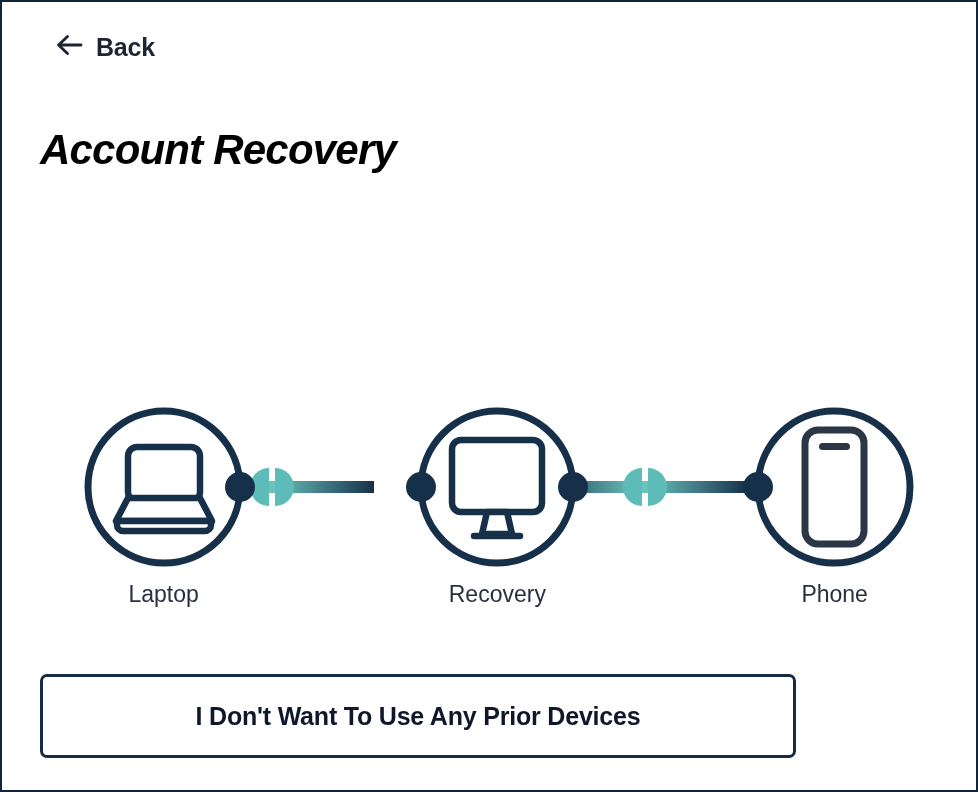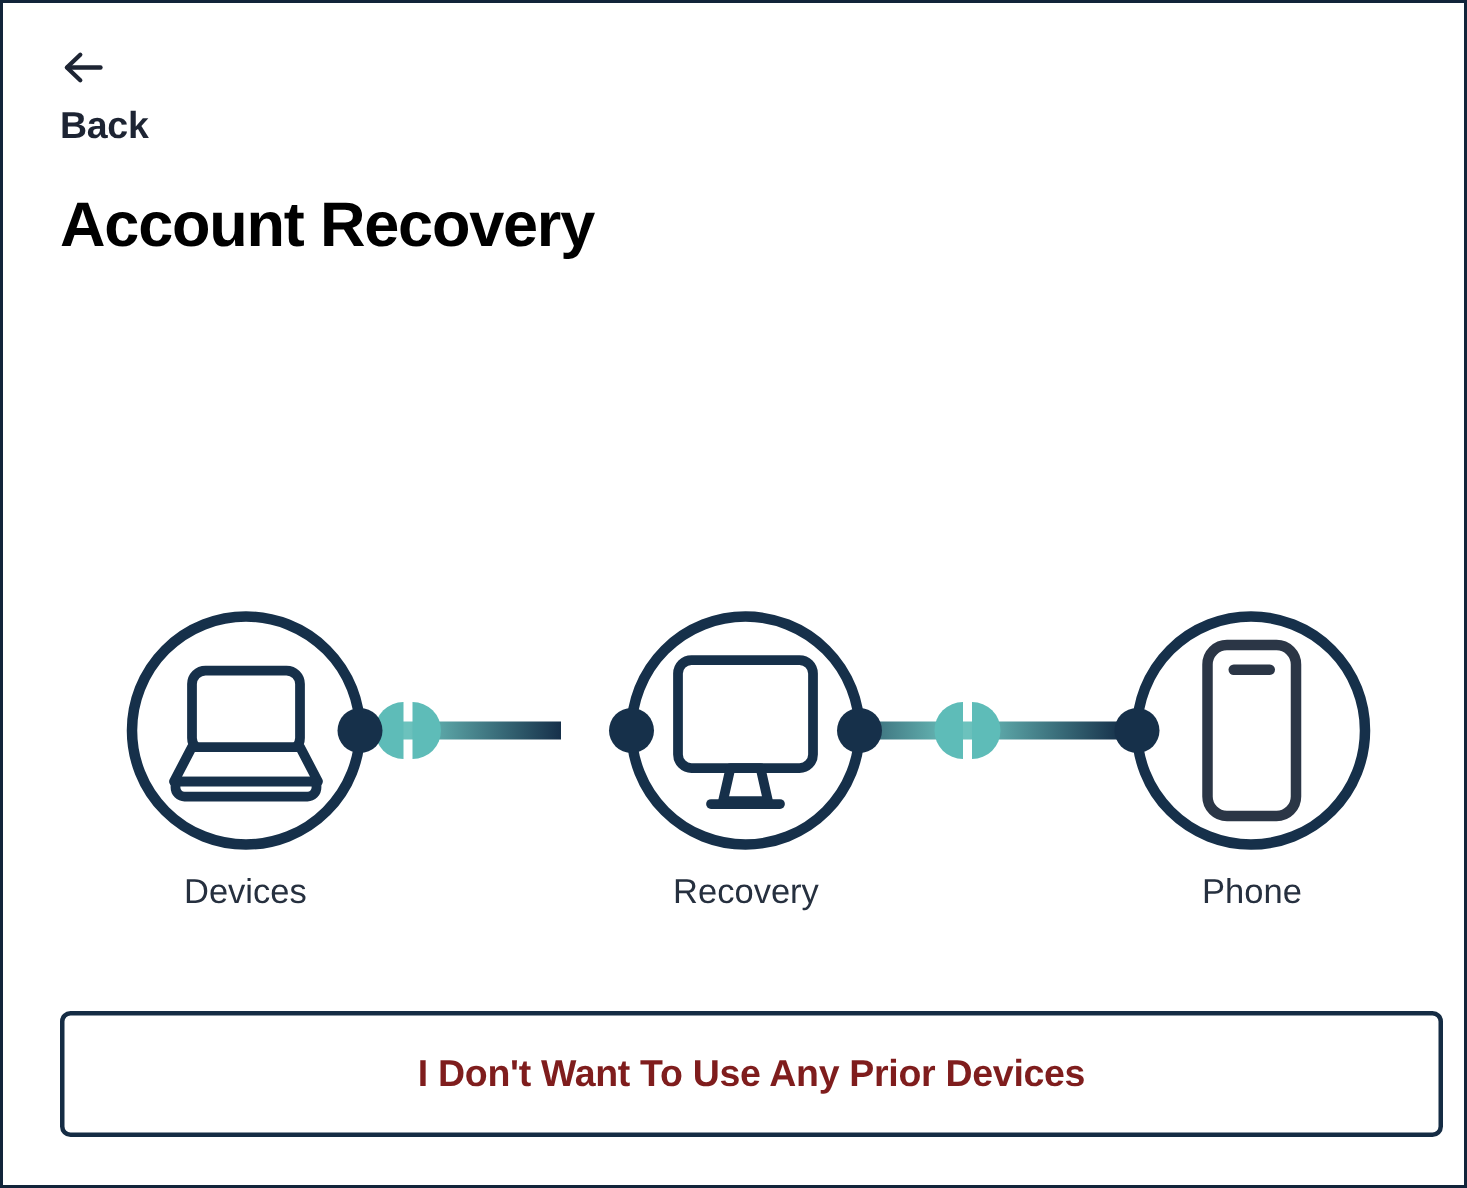--- a/index.html
+++ b/index.html
@@ -16,28 +16,27 @@
     height: 792px;
     box-sizing: border-box;
     background: #ffffff;
     border: 2px solid #11243a;
     overflow: hidden;
   }
 
   
   .back-bar {
     position: absolute;
-    left: 38px;
+    left: 52px;
     top: 28px;
     display: flex;
-    align-items: flex-start;
+    align-items: flex-end;
     gap: 12px;
     cursor: pointer;
     user-select: none;
-    flex-direction: column;
   }
   .back-icon {
     display: block;
     width: 30px;
     height: 30px;
     flex: 0 0 auto;
   }
   .back-label {
     font-size: 25px;
     font-weight: 700;
@@ -50,20 +49,21 @@
   .page-title {
     position: absolute;
     left: 38px;
     top: 125px;
     margin: 0;
     font-size: 42px;
     font-weight: 700;
     color: #000000;
     letter-spacing: -0.8px;
     line-height: 1.08;
+    font-style: italic;
   }
 
   
   .page-desc {
     position: absolute;
     left: 38px;
     top: 221px;
     width: 905px;
     margin: 0;
     font-size: 24.5px;
@@ -105,30 +105,30 @@
   }
   .device-label.l0 { left: 13.7%; }
   .device-label.l1 { left: 50.7%; }
   .device-label.l2 { left: 88.1%; text-align: center; }
 
   
   .decline-button {
     position: absolute;
     left: 38px;
     top: 672px;
-    width: 922px;
+    width: 756px;
     height: 84px;
     box-sizing: border-box;
     background: #ffffff;
     border: 3px solid #152c44;
     border-radius: 7px;
     font-family: "Liberation Sans", sans-serif;
     font-size: 25px;
     font-weight: 700;
-    color: #7f1d1d;
+    color: #0f172a;
     letter-spacing: -0.2px;
     cursor: pointer;
     display: flex;
     align-items: center;
     justify-content: center;
   }
 </style>
 </head>
 <body>
 
@@ -204,20 +204,20 @@
         <g>
           <rect x="765" y="48" width="59" height="114" rx="13" ry="13" fill="#ffffff" stroke="#2b3646" stroke-width="7"></rect>
           <rect x="779" y="61" width="31" height="7" rx="3.5" ry="3.5" fill="#2b3646"></rect>
         </g>
         <circle cx="718" cy="105" r="15" fill="#16304a"></circle>
       </g>
     </svg>
   </div>
 
   <div class="device-labels">
-    <span class="device-label l0">Devices</span>
+    <span class="device-label l0">Laptop</span>
     <span class="device-label l1">Recovery</span>
     <span class="device-label l2">Phone</span>
   </div>
 
   <button class="decline-button">I Don't Want To Use Any Prior Devices</button>
 
 </div>
 
 </body></html>

